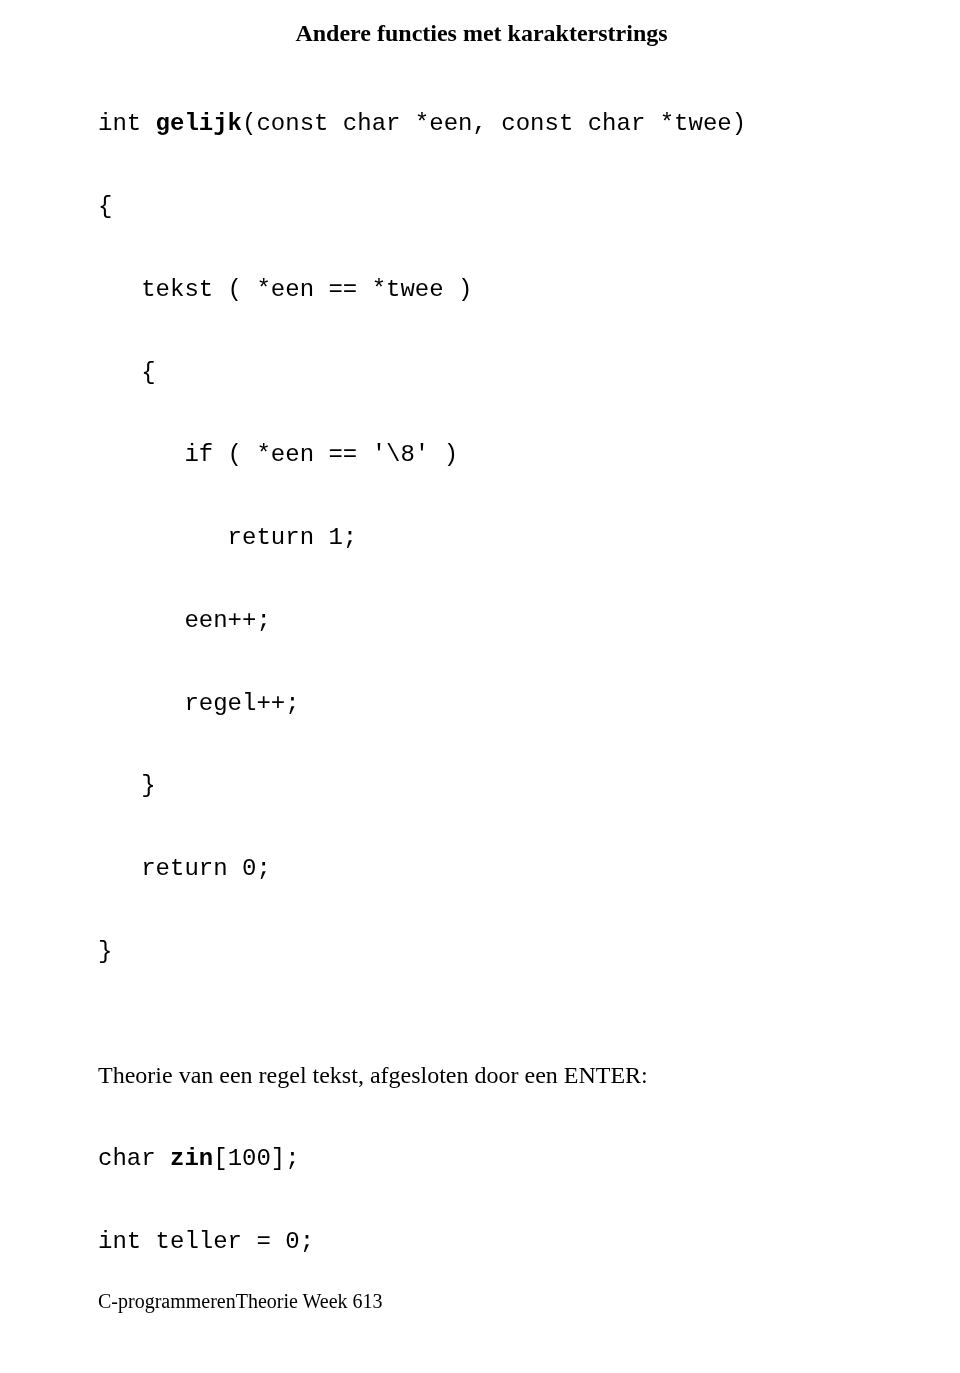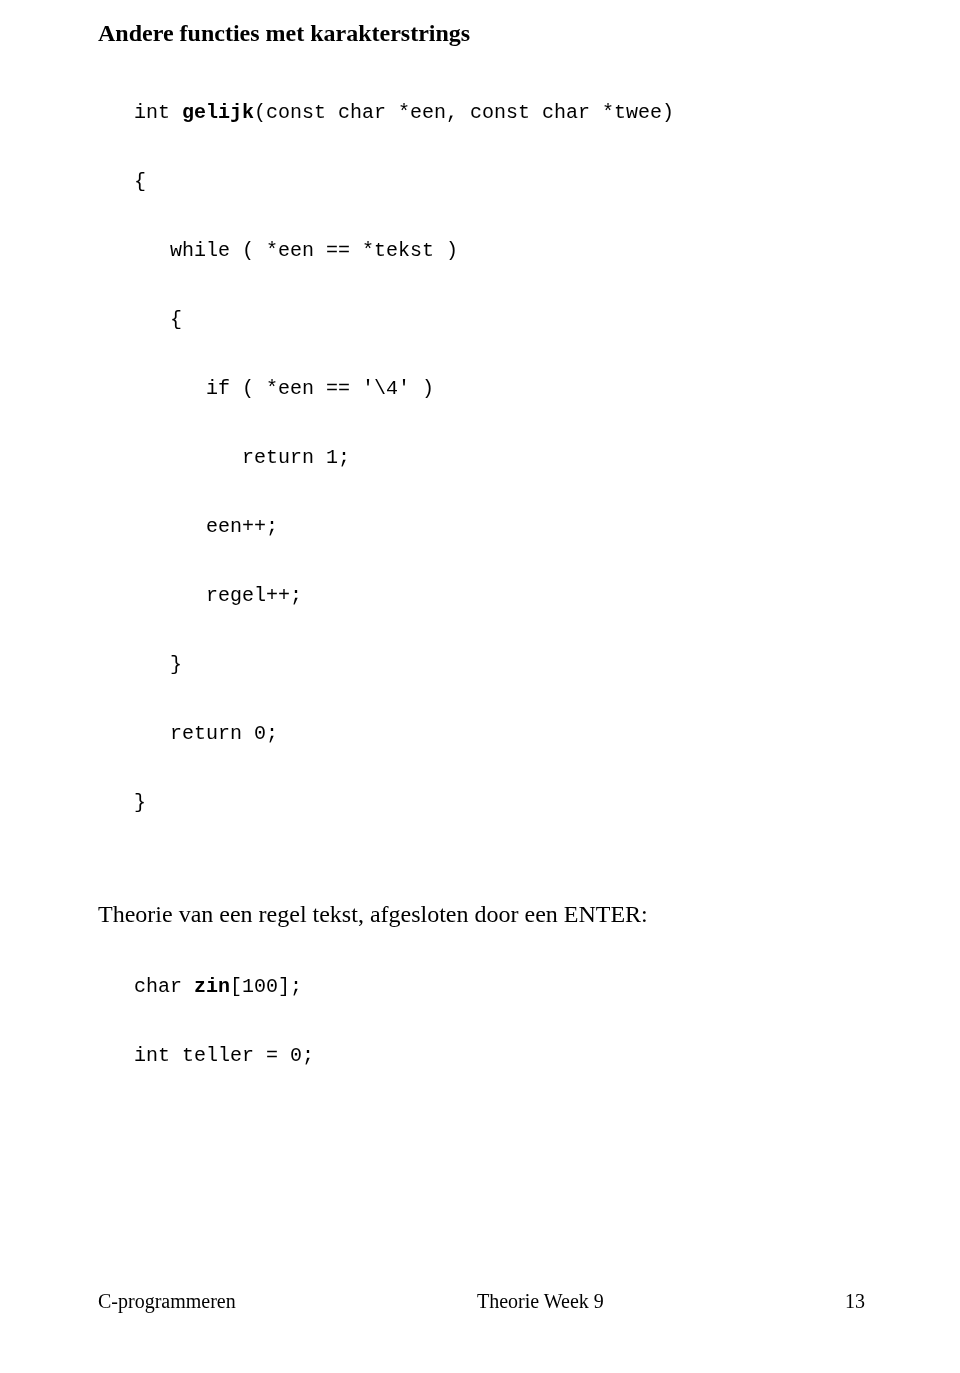--- a/index.html
+++ b/index.html
@@ -14,61 +14,60 @@
     color: #000000;
     position: relative;
   }
   .page {
     padding: 20px 95px 0 98px;
   }
   .heading {
     font-weight: bold;
     font-size: 24px;
     margin: 0 0 8px 0;
+    text-align: center;
   }
   .code {
     font-family: "Courier New", Courier, monospace;
-    font-size: 20px;
+    font-size: 24px;
     white-space: pre;
     line-height: 1.15;
-    margin-left: 36px;
   }
   .bold {
     font-weight: bold;
   }
   .prose {
     font-size: 24px;
     line-height: 1.2;
   }
   .footer {
     position: absolute;
     bottom: 60px;
     left: 98px;
     right: 95px;
     display: flex;
-    justify-content: space-between;
+    justify-content: flex-start;
     font-size: 20px;
     font-family: "Times New Roman", Times, serif;
-    gap: 48px;
   }
   .spacer-lg { height: 40px; }
 </style>
 </head>
 <body>
 
 <div class="page">
 
   <div class="heading">Andere functies met karakterstrings</div>
 
   <div class="code">
     <div><span>int </span><span class="bold">gelijk</span><span>(const char *een, const char *twee)</span></div>
     <div>{</div>
-    <div>   while ( *een == *tekst )</div>
+    <div>   tekst ( *een == *twee )</div>
     <div>   {</div>
-    <div>      if ( *een == '\4' )</div>
+    <div>      if ( *een == '\8' )</div>
     <div>         return 1;</div>
     <div>      een++;</div>
     <div>      regel++;</div>
     <div>   }</div>
     <div>   return 0;</div>
     <div>}</div>
   </div>
 
   <div class="spacer-lg"></div>
 
@@ -85,15 +84,15 @@
     
     
     
     
   </div>
 
 </div>
 
 <div class="footer">
   <span>C-programmeren</span>
-  <span>Theorie Week 9</span>
+  <span>Theorie Week 6</span>
   <span>13</span>
 </div>
 
 </body></html>

